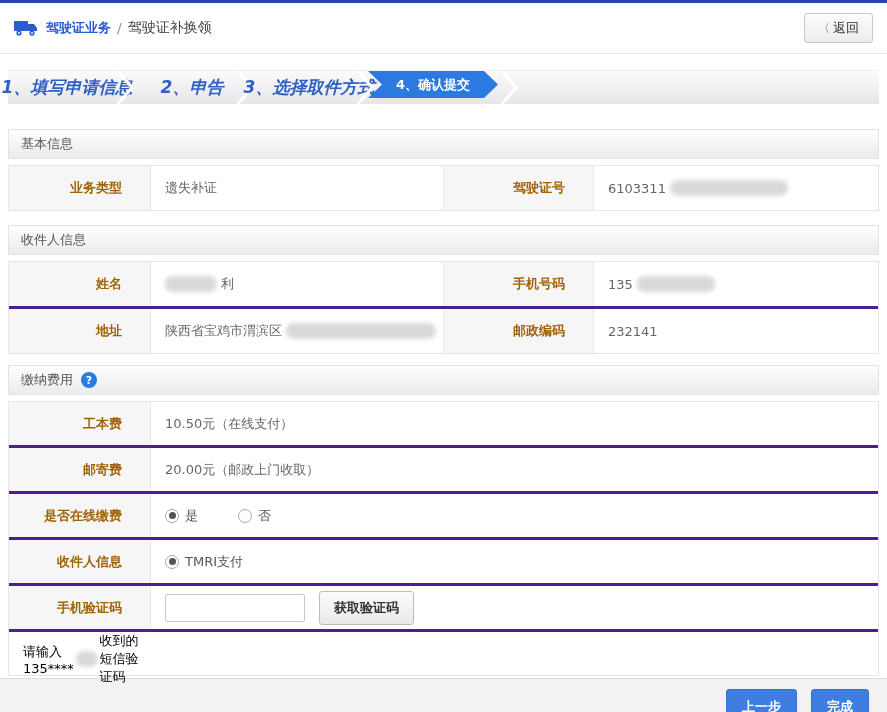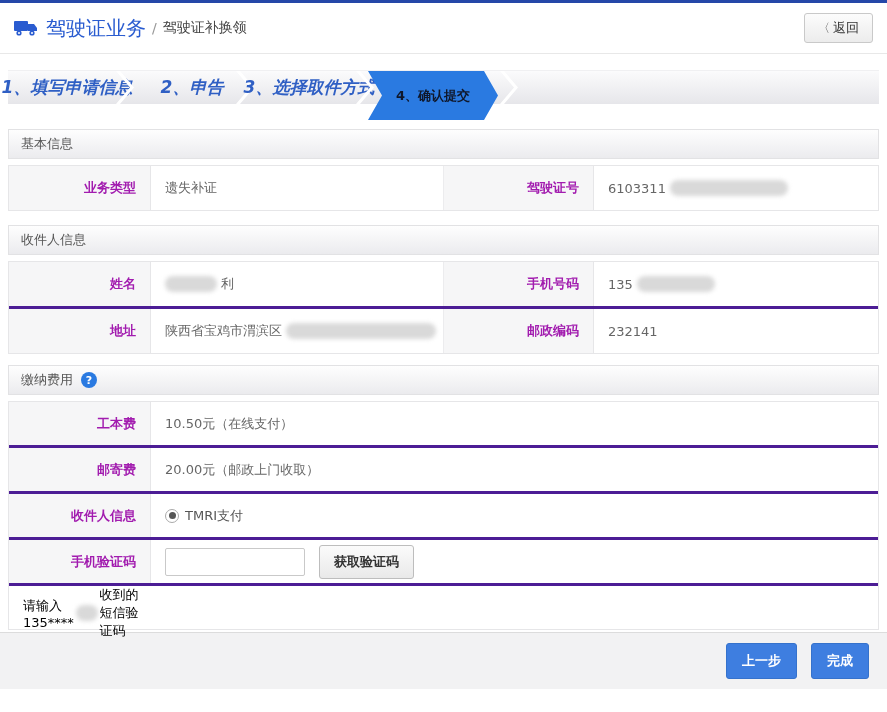--- a/index.html
+++ b/index.html
@@ -8,21 +8,21 @@
     font-family:"DejaVu Sans","Liberation Sans",sans-serif;
     font-size:13px; color:#555;
   }
   .topline { height:3px; background:#2547a8; }
   
   .header {
     height:50px; display:flex; align-items:center;
     padding:0 14px; border-bottom:1px solid #e8e8e8; background:#fff;
   }
   .truck { width:24px; height:18px; margin-right:8px; flex:0 0 auto; }
-  .title-main { color:#2a5cd0; font-size:20px; font-weight:normal; }
+  .title-main { color:#2a5cd0; font-size:13px; font-weight:bold; }
   .title-sep { color:#999; margin:0 6px; font-size:14px; }
   .title-sub { color:#444; font-size:14px; }
   .spacer { flex:1; }
   .back-btn {
     display:inline-flex; align-items:center; gap:3px;
     background:linear-gradient(#fcfcfc,#ececec);
     border:1px solid #c9c9c9; border-radius:3px;
     padding:5px 13px; font-size:13px; color:#333; cursor:pointer;
   }
   .back-btn .chev { font-size:12px; color:#555; }
@@ -35,23 +35,23 @@
   .step-label {
     position:absolute; top:0; height:33px;
     display:flex; align-items:center; justify-content:center;
     font-weight:bold; font-size:17px; color:#2f5fc4; white-space:nowrap;font-style:italic;
   }
   .sep {
     position:absolute; top:0; width:18px; height:33px; background:#fff;
     clip-path:polygon(0 0, 4px 0, 18px 50%, 4px 100%, 0 100%, 14px 50%);
   }
   .step-active {
-    position:absolute; top:0; height:49px; background:#2a7ae1;
+    position:absolute; top:0; height:27px; background:#2a7ae1;
     display:flex; align-items:center; justify-content:center;
-    font-weight:bold; font-size:13px; color:#0f172a; white-space:nowrap;
+    font-weight:bold; font-size:13px; color:#ffffff; white-space:nowrap;
     clip-path:polygon(0 0, calc(100% - 14px) 0, 100% 50%, calc(100% - 14px) 100%, 0 100%, 14px 50%);
   }
   
   .section-header {
     margin:0 8px; height:28px; display:flex; align-items:center; gap:8px;
     padding-left:12px; border:1px solid #e2e2e4;
     background:linear-gradient(#fefefe,#ebebee); color:#555; font-size:13px;
   }
   .mt25 { margin-top:25px; } .mt14 { margin-top:14px; } .mt11 { margin-top:11px; }
   .help-icon {
@@ -60,22 +60,22 @@
     justify-content:center; cursor:pointer; flex:0 0 auto;
   }
   .tbl { margin:6px 8px 0; border:1px solid #e6e6e8; background:#fff; }
   .row { display:grid; border-bottom:3px solid #4c1d95; }
   .row:last-child { border-bottom:none; }
   .row.cols4 { grid-template-columns:142px 293px 150px 1fr; height:44px; }
   .row.cols2 { grid-template-columns:142px 1fr; height:43px; }
   .cell { display:flex; align-items:center; }
   .lbl {
     background:#f6f6f7; border-right:1px solid #e6e6e8;
-    justify-content:flex-end; padding-right:14px;
-    font-weight:bold; color:#a21caf; font-size:13px;
+    justify-content:flex-end; padding-right:28px;
+    font-weight:bold; color:#a16207; font-size:13px;
   }
   .val { padding-left:14px; color:#666; font-size:13px; gap:4px; }
   .val.bordered { border-right:1px solid #ececee; }
   .redact {
     display:inline-block; height:16px; border-radius:8px;
     background:#d9d9d9; filter:blur(2px); vertical-align:middle;
   }
   
   .radio-group { display:flex; align-items:center; gap:6px; }
   .radio {
@@ -192,20 +192,32 @@
 <div class="tbl">
   <div class="row cols2">
     <div class="cell lbl">工本费</div>
     <div class="cell val">10.50元（在线支付）</div>
   </div>
   <div class="row cols2">
     <div class="cell lbl">邮寄费</div>
     <div class="cell val">20.00元（邮政上门收取）</div>
   </div>
   <div class="row cols2">
+    <div class="cell lbl">是否在线缴费</div>
+    <div class="cell val">
+      <span class="radio-group">
+        <span class="radio checked"></span>
+        <span class="radio-label">是</span>
+        <span class="gap28"></span>
+        <span class="radio"></span>
+        <span class="radio-label">否</span>
+      </span>
+    </div>
+  </div>
+  <div class="row cols2">
     <div class="cell lbl">收件人信息</div>
     <div class="cell val">
       <span class="radio-group">
         <span class="radio checked"></span>
         <span class="radio-label">TMRI支付</span>
       </span>
     </div>
   </div>
   <div class="row cols2">
     <div class="cell lbl">手机验证码</div>

